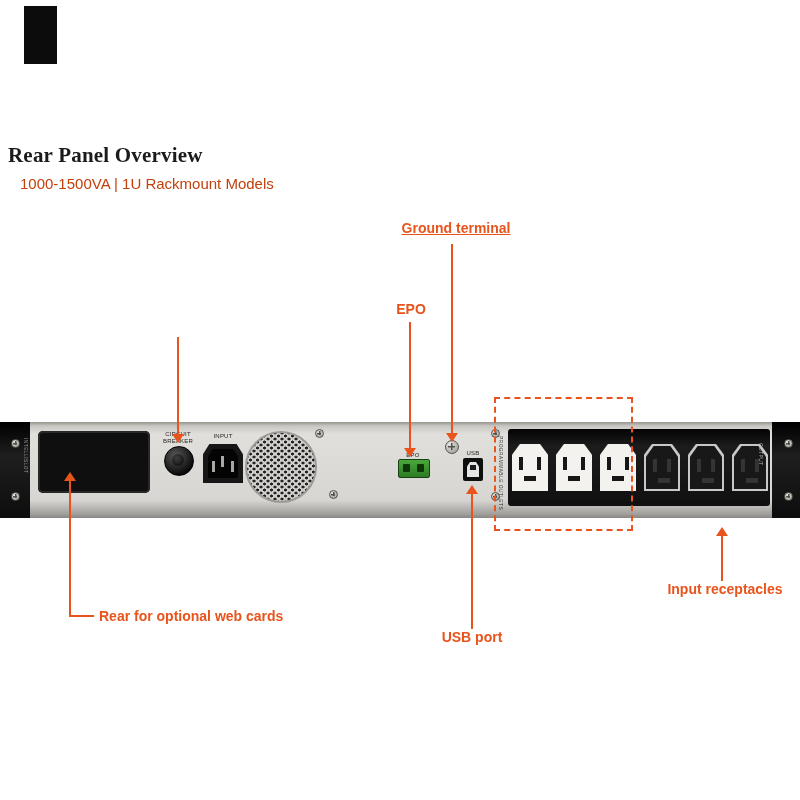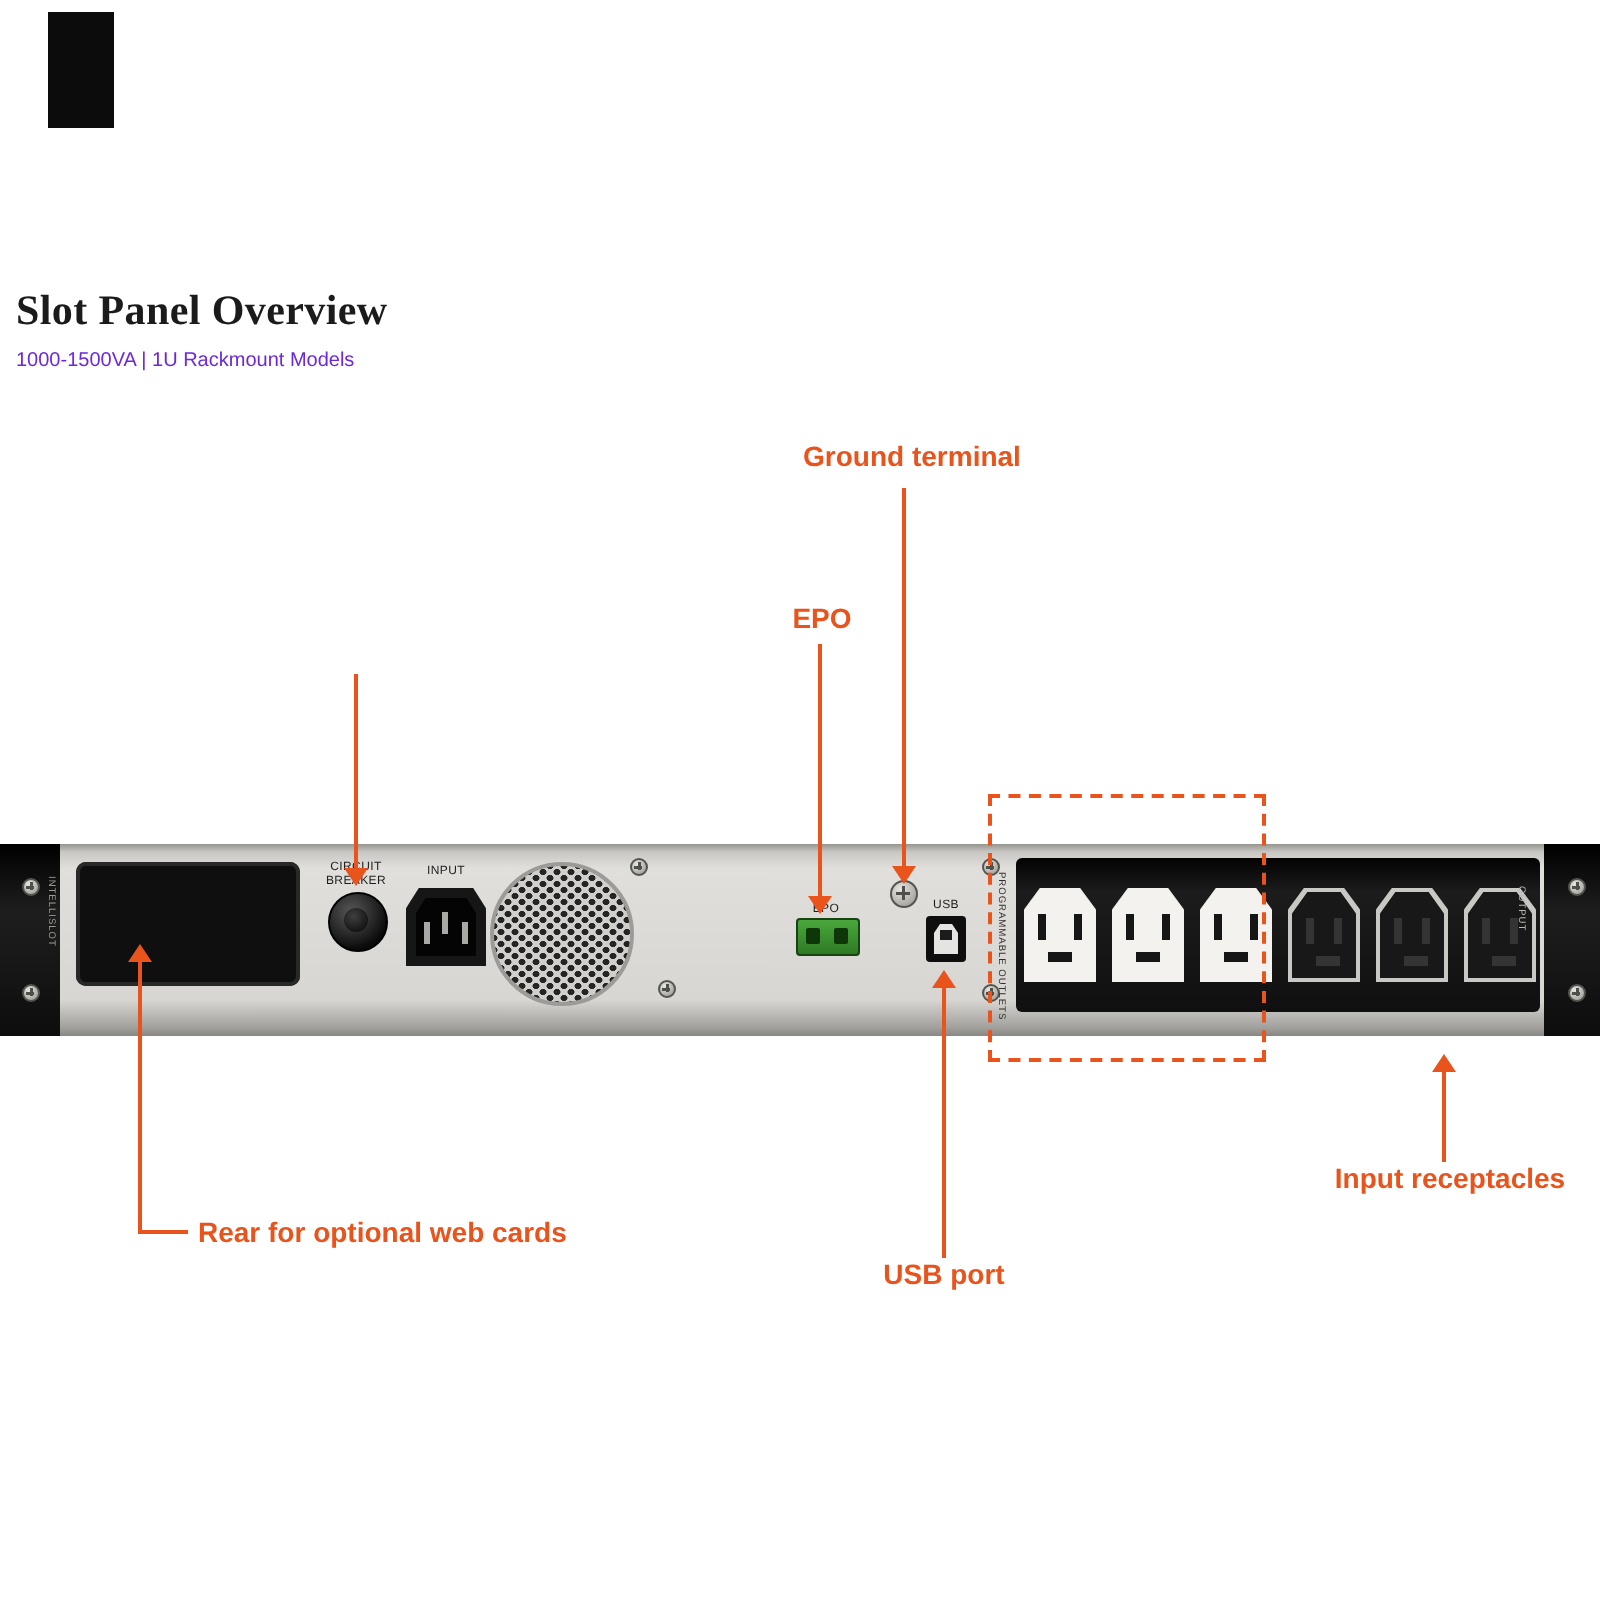--- a/index.html
+++ b/index.html
@@ -2,21 +2,21 @@
 <html><head>
 <meta charset="utf-8">
 <style>
   html,body{margin:0;padding:0;background:#fff;}
   body{font-family:"Liberation Sans",sans-serif;}
   .canvas{position:relative;width:800px;height:800px;background:#ffffff;overflow:hidden;}
 
   
   .corner-box{position:absolute;left:24px;top:6px;width:33px;height:58px;background:#0c0c0c;}
   .title{position:absolute;left:8px;top:143px;font-family:"Liberation Serif",serif;font-size:21px;font-weight:600;color:#1b1b1b;letter-spacing:.2px;}
-  .subtitle{position:absolute;left:8px;top:175px;font-size:10px;color:#6d28d9;}
+  .subtitle{position:absolute;left:20px;top:175px;font-size:15px;color:#c2410c;}
 
   
   .callout{position:absolute;color:#E8541C;font-size:14px;font-weight:700;text-align:center;z-index:7;}
   .cline{position:absolute;background:#E8541C;z-index:6;}
   .arrow-down{position:absolute;width:0;height:0;border-left:6px solid transparent;border-right:6px solid transparent;border-top:9px solid #E8541C;z-index:6;}
   .arrow-up{position:absolute;width:0;height:0;border-left:6px solid transparent;border-right:6px solid transparent;border-bottom:9px solid #E8541C;z-index:6;}
   .dashed-box{position:absolute;left:494px;top:397px;width:135px;height:130px;border:2px dashed #E8541C;z-index:5;}
 
   
   .panel{position:absolute;left:0;top:422px;width:800px;height:96px;
@@ -83,21 +83,21 @@
   .oslot.b{left:12px;top:32px;width:12px;height:5px;}
   .outlet.white .oslot{background:#161616;}
   .outlet.dark .oslot{background:#343434;}
 </style>
 </head>
 <body>
 
 <div class="canvas">
 
   <div class="corner-box"></div>
-  <div class="title">Slot Panel Overview</div>
+  <div class="title">Rear Panel Overview</div>
   <div class="subtitle">1000-1500VA | 1U Rackmount Models</div>
 
   <div class="panel"></div>
   <div class="ear left"></div>
   <div class="ear right"></div>
 
   <div class="webcard-slot"></div>
   <div class="vtext slot-vtext">INTELLISLOT</div>
 
   <div class="tiny-label" style="left:152px;top:431px;width:52px;">
@@ -184,21 +184,21 @@
       <div class="oslot l"></div>
       <div class="oslot r"></div>
       <div class="oslot b"></div>
     </div>
   </div>
 
   <div class="vtext output-vtext">OUTPUT</div>
 
   <div class="dashed-box"></div>
 
-  <div class="callout" style="left:356px;top:220px;width:200px;">Ground terminal</div>
+  <div class="callout" style="left:356px;top:220px;width:200px;text-decoration:underline;">Ground terminal</div>
   <div class="cline" style="left:451px;top:244px;width:2px;height:190px;"></div>
   <div class="arrow-down" style="left:446px;top:433px;"></div>
 
   <div class="callout" style="left:381px;top:301px;width:60px;">EPO</div>
   <div class="cline" style="left:409px;top:322px;width:2px;height:126px;"></div>
   <div class="arrow-down" style="left:404px;top:448px;"></div>
 
   <div class="cline" style="left:177px;top:337px;width:2px;height:97px;"></div>
   <div class="arrow-down" style="left:172px;top:434px;"></div>
 

